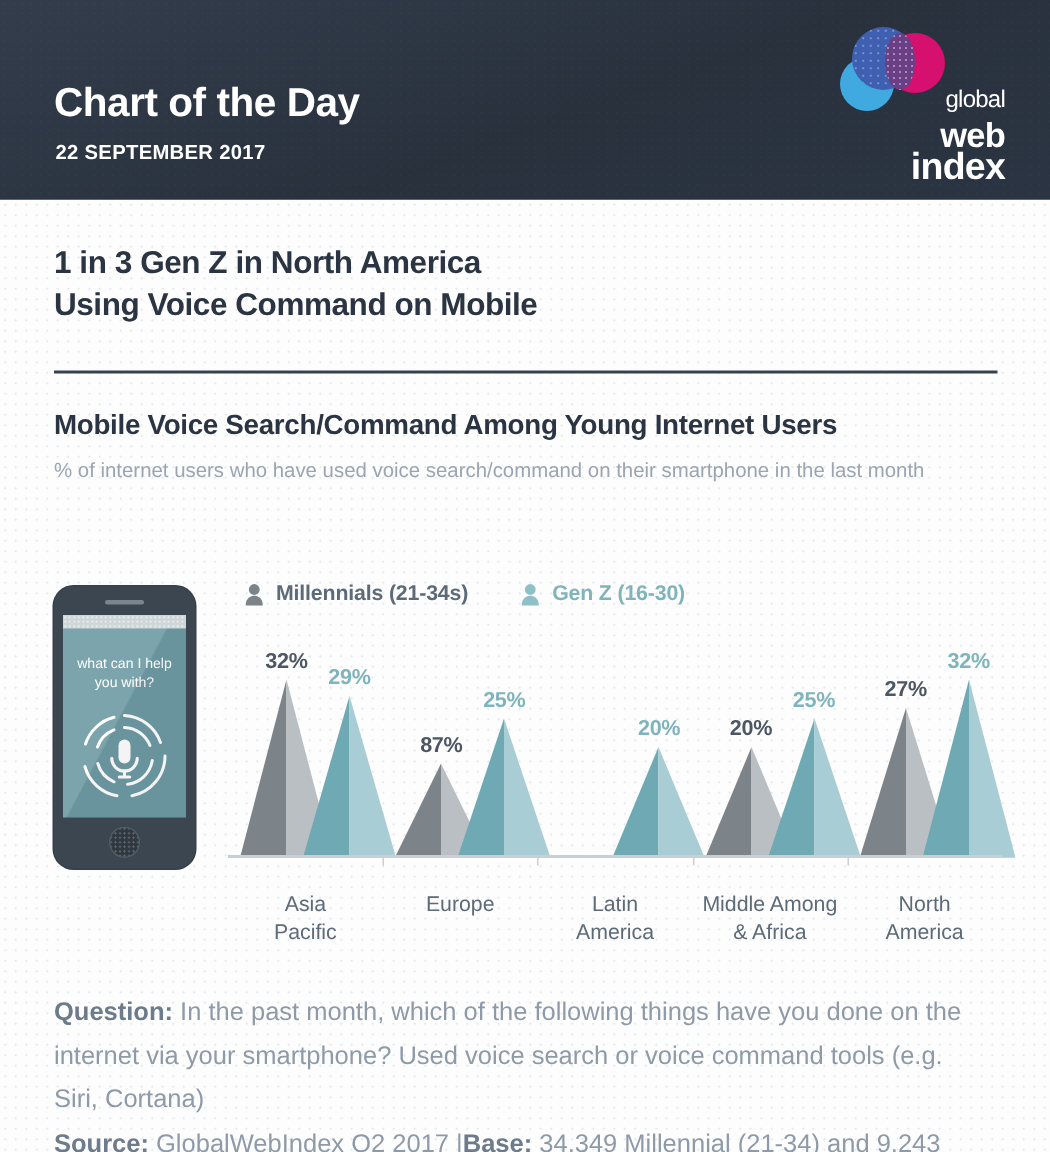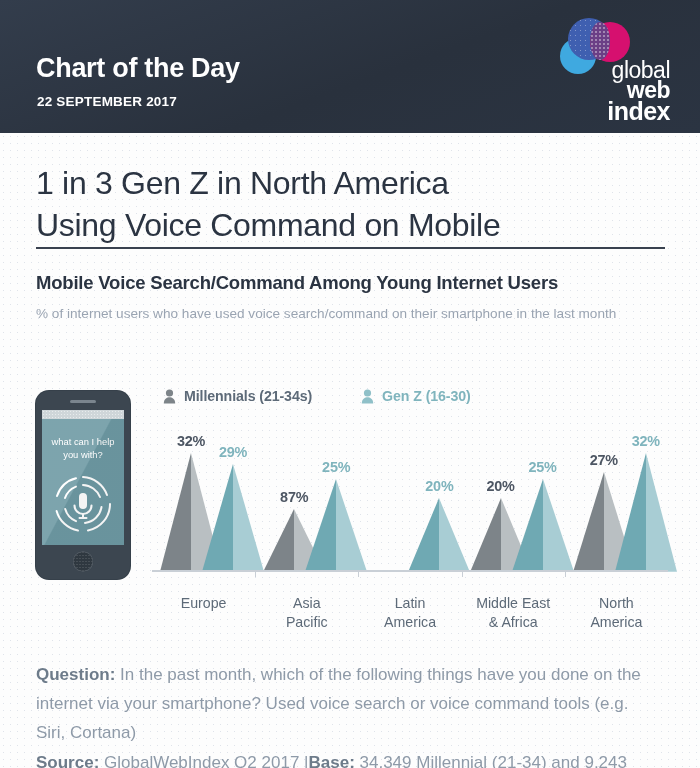--- a/index.html
+++ b/index.html
@@ -88,32 +88,32 @@
     background-size: 4px 4px;
     border-radius: 0 0 0 0;
     clip-path: ellipse(50% 50% at 50% 50%);
   }
   .logo-word {
     position: absolute;
     right: 0; text-align: right;
     color: #ffffff;
     line-height: 0.92;
   }
-  .logo-global { top: 42px; right: 2px; font-size: 23px; font-weight: normal; letter-spacing: -0.5px; }
+  .logo-global { top: 42px; right: 2px; font-size: 16px; font-weight: normal; letter-spacing: -0.5px; }
   .logo-web    { top: 62px; right: 2px; font-size: 23px; font-weight: bold; letter-spacing: -0.5px; }
   .logo-index  { top: 82px; right: 2px; font-size: 25px; font-weight: bold; letter-spacing: -0.5px; }
 
   
   .main-title {
     position: absolute;
     left: 36px; top: 162px;
     width: 620px;
     color: #2b3442;
-    font-size: 32px;
-    font-weight: normal;
+    font-size: 21px;
+    font-weight: bold;
     line-height: 1.32;
     letter-spacing: -0.3px;
   }
   .title-rule {
     position: absolute;
     left: 36px; top: 247px;
     width: 629px; height: 2px;
     background: #39414f;
   }
   .sub-title {
@@ -197,21 +197,21 @@
     background-size: 3px 3px;
     box-shadow: inset 0 0 0 1px #535c65;
   }
 
   
   .legend {
     position: absolute;
     left: 163px; top: 388px;
     display: flex;
     align-items: center;
-    gap: 49px;
+    gap: 35px;
   }
   .legend-item { display: flex; align-items: center; gap: 8px; }
   .legend-label {
     font-size: 14.2px;
     font-weight: bold;
     letter-spacing: -0.1px;
   }
   .legend-m .legend-label { color: #5d6a78; }
   .legend-g .legend-label { color: #7fb4bd; }
 
@@ -473,32 +473,32 @@
     <div id="ticks">
         <div class="tick" style="left: 103px;"></div>
         <div class="tick" style="left: 206px;"></div>
         <div class="tick" style="left: 310px;"></div>
         <div class="tick" style="left: 413px;"></div>
       </div>
   </div>
 
   <div class="cats" id="cats">
       <div class="cat">
-        <div>Europe</div>
-      </div>
-      <div class="cat">
         <div>Asia</div>
         <div>Pacific</div>
+      </div>
+      <div class="cat">
+        <div>Europe</div>
       </div>
       <div class="cat">
         <div>Latin</div>
         <div>America</div>
       </div>
       <div class="cat">
-        <div>Middle East</div>
+        <div>Middle Among</div>
         <div>&amp; Africa</div>
       </div>
       <div class="cat">
         <div>North</div>
         <div>America</div>
       </div>
     </div>
 
   <div class="footer">
     <span><b>Question:</b><span> In the past month, which of the following things have you done on the internet via your smartphone? Used voice search or voice command tools (e.g. Siri, Cortana)</span></span><br>

